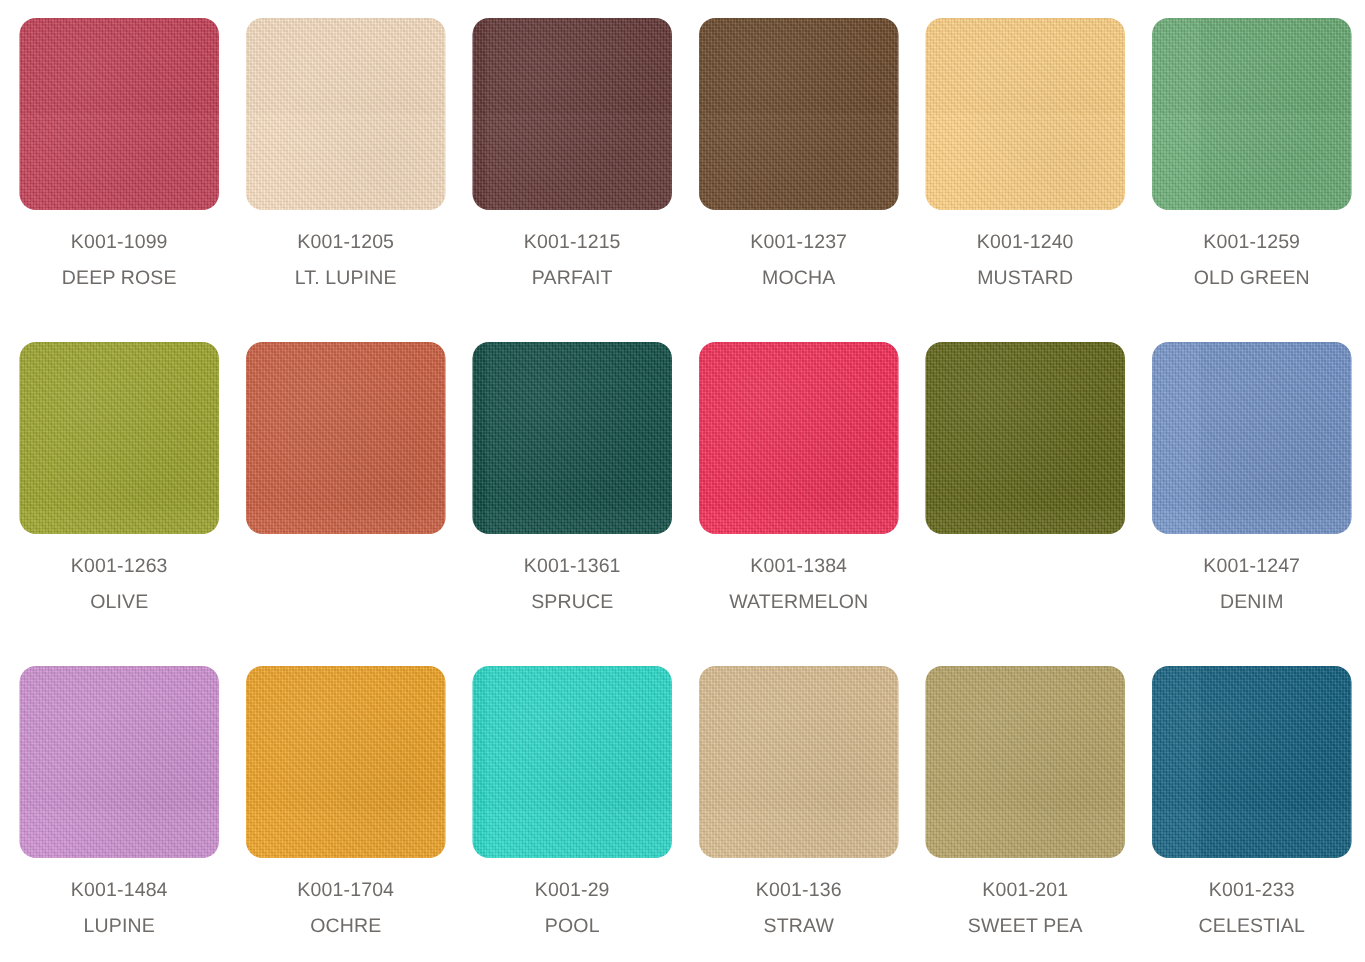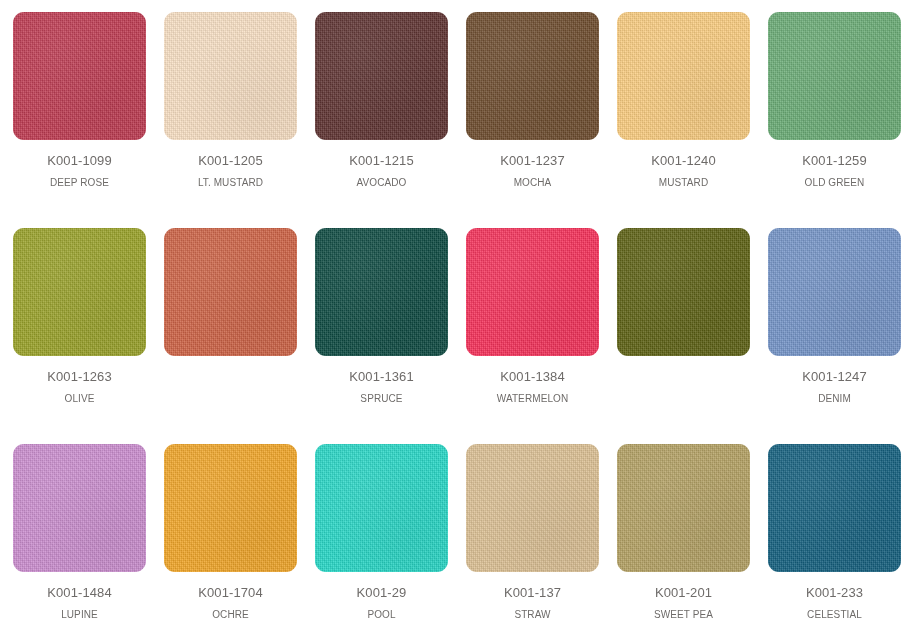--- a/index.html
+++ b/index.html
@@ -83,49 +83,49 @@
   .swatch-code {
     display: block;
     font-size: 13px;
     color: #6e6b69;
     letter-spacing: 0.1px;
     white-space: nowrap;
   }
   .swatch-name {
     display: block;
     margin-top: 11px;
-    font-size: 10px;
+    font-size: 13px;
     color: #6e6b69;
     letter-spacing: 0.1px;
     white-space: nowrap;
   }
 </style>
 </head>
 <body>
 
 <div id="swatch-grid">
     <div class="swatch-cell">
       <div class="swatch-chip" style="background-color: rgb(192, 58, 81);"></div>
       <div class="swatch-labels">
         <span class="swatch-code">K001-1099</span>
         <span class="swatch-name">DEEP ROSE</span>
       </div>
     </div>
     <div class="swatch-cell">
       <div class="swatch-chip" style="background-color: rgb(250, 224, 196);"></div>
       <div class="swatch-labels">
         <span class="swatch-code">K001-1205</span>
-        <span class="swatch-name">LT. MUSTARD</span>
+        <span class="swatch-name">LT. LUPINE</span>
       </div>
     </div>
     <div class="swatch-cell">
       <div class="swatch-chip" style="background-color: rgb(94, 50, 48);"></div>
       <div class="swatch-labels">
         <span class="swatch-code">K001-1215</span>
-        <span class="swatch-name">AVOCADO</span>
+        <span class="swatch-name">PARFAIT</span>
       </div>
     </div>
     <div class="swatch-cell">
       <div class="swatch-chip" style="background-color: rgb(109, 75, 44);"></div>
       <div class="swatch-labels">
         <span class="swatch-code">K001-1237</span>
         <span class="swatch-name">MOCHA</span>
       </div>
     </div>
     <div class="swatch-cell">
@@ -193,21 +193,21 @@
     <div class="swatch-cell">
       <div class="swatch-chip" style="background-color: rgb(39, 216, 199);"></div>
       <div class="swatch-labels">
         <span class="swatch-code">K001-29</span>
         <span class="swatch-name">POOL</span>
       </div>
     </div>
     <div class="swatch-cell">
       <div class="swatch-chip" style="background-color: rgb(221, 193, 148);"></div>
       <div class="swatch-labels">
-        <span class="swatch-code">K001-137</span>
+        <span class="swatch-code">K001-136</span>
         <span class="swatch-name">STRAW</span>
       </div>
     </div>
     <div class="swatch-cell">
       <div class="swatch-chip" style="background-color: rgb(180, 161, 99);"></div>
       <div class="swatch-labels">
         <span class="swatch-code">K001-201</span>
         <span class="swatch-name">SWEET PEA</span>
       </div>
     </div>

